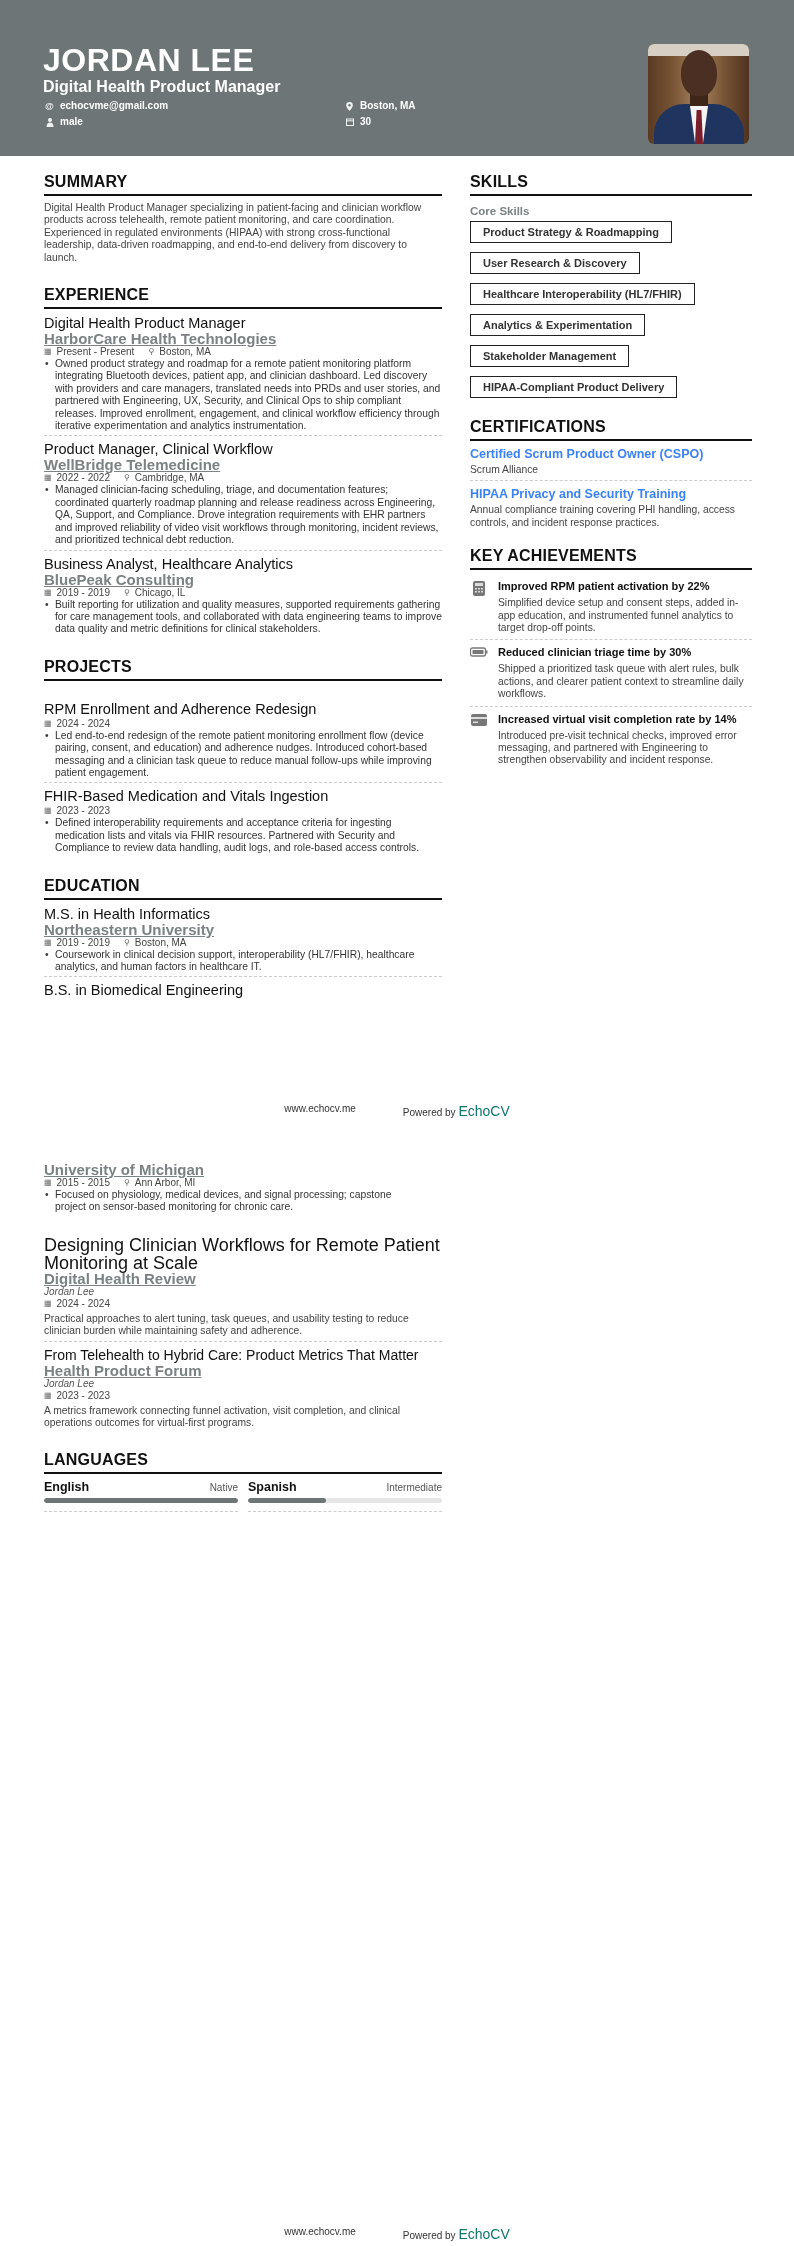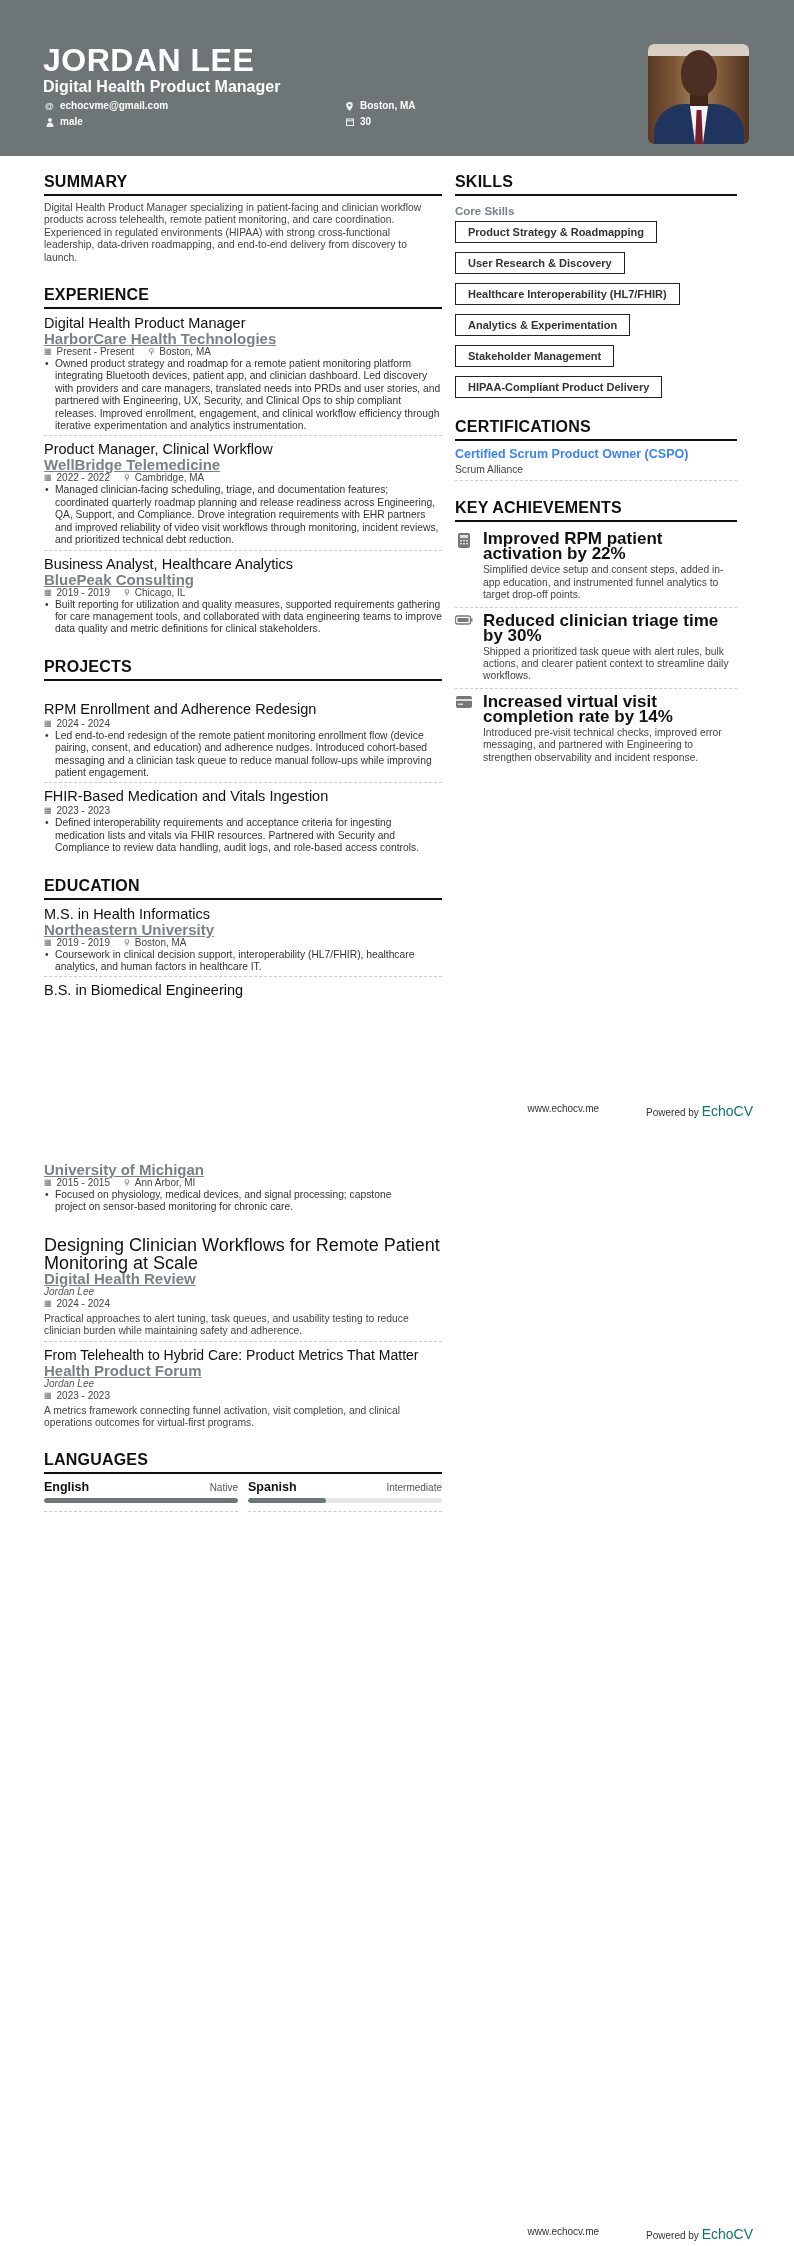--- a/index.html
+++ b/index.html
@@ -13,51 +13,51 @@
   .photo { position: absolute; left: 648px; top: 44px; width: 101px; height: 100px; border-radius: 6px; overflow: hidden; background: linear-gradient(90deg,#5a3a25 0%,#7a5535 25%,#a58560 50%,#7a5535 75%,#4e3220 100%); }
   .photo .wall { position:absolute; left:0; top:0; width:100%; height:12px; background:#d8cfc4; }
   .photo .head { position:absolute; left:33px; top:6px; width:36px; height:46px; border-radius:50% 50% 45% 45%; background:#4a2f22; }
   .photo .suit { position:absolute; left:6px; top:60px; width:90px; height:50px; border-radius:30px 30px 0 0; background:#1f3560; }
   .photo .shirt { position:absolute; left:42px; top:62px; width:18px; height:40px; background:#f4f4f4; clip-path: polygon(0 0,100% 0,70% 100%,30% 100%); }
   .photo .tie { position:absolute; left:47px; top:66px; width:8px; height:34px; background:#7a1e2c; clip-path: polygon(20% 0,80% 0,100% 100%,0 100%); }
   .photo .neck { position:absolute; left:42px; top:48px; width:18px; height:16px; background:#3e2719; }
 
   .section-title { font-size: 16px; font-weight: 700; color: #111; letter-spacing: 0.2px; padding-bottom: 3px; border-bottom: 2px solid #111; line-height: 18px; }
   .col-left { position: absolute; left: 44px; width: 398px; }
-  .col-right { position: absolute; left: 455px; width: 282px; }
+  .col-right { position: absolute; left: 470px; width: 282px; }
 
   .para { font-size: 10.3px; color: #444; line-height: 12.4px; }
   .item-title { font-size: 14.5px; color: #111; line-height: 18px; }
   .item-sub { font-size: 15px; font-weight: 700; color: #7a8284; line-height: 14px; text-decoration: underline; }
   .meta { font-size: 10px; color: #444; line-height: 12px; display: flex; gap: 14px; align-items: center; }
   .meta span.m { display: inline-flex; align-items: center; gap: 5px; }
   .meta .ic { font-size: 8px; color: #666; }
   .bullet { font-size: 10.3px; color: #333; line-height: 12.4px; padding-left: 11px; position: relative; }
   .bullet::before { content: "•"; position: absolute; left: 1px; top: 0; }
   .dash { border-top: 1px dashed #ccc; }
   .author { font-size: 10px; font-style: italic; color: #555; line-height: 12px; }
 
   .skill-group { font-size: 11.5px; font-weight: 700; color: #7a8284; line-height: 14px; }
   .chip { display: inline-block; border: 1.5px solid #222; padding: 3px 12px; font-size: 11px; font-weight: 700; color: #333; line-height: 14px; }
 
   .cert-title { font-size: 12.5px; font-weight: 700; color: #3b82f6; line-height: 15px; }
 
   .ach { display: flex; gap: 10px; }
   .ach .ic { width: 18px; flex: none; display: flex; justify-content: center; padding-top: 2px; }
-  .ach-title { font-size: 17px; font-weight: 700; color: #111; line-height: 15px; }
+  .ach-title { font-size: 11px; font-weight: 700; color: #111; line-height: 15px; }
 
   .lang-row { display: flex; gap: 10px; }
   .lang { flex: 1; }
   .lang .hd { display: flex; justify-content: space-between; align-items: baseline; }
   .lang .nm { font-size: 12.5px; font-weight: 700; color: #111; }
   .lang .lv { font-size: 10px; color: #555; }
   .bar { height: 5px; border-radius: 3px; background: #e6e6e6; margin-top: 4px; overflow: hidden; }
   .bar .fill { height: 100%; background: #6e7577; border-radius: 3px; }
 
-  .footer { position: absolute; left: 41px; width: 712px; display: flex; justify-content: flex-end; font-size: 10px; color: #333; gap: 47px; }
+  .footer { position: absolute; left: 41px; width: 712px; display: flex; justify-content: center; font-size: 10px; color: #333; gap: 47px; }
   .footer .brand { font-size: 14px; color: #0f766e; }
 </style>
 </head>
 <body>
 
 <div class="header">
   <div class="name">JORDAN LEE</div>
   <div class="title">Digital Health Product Manager</div>
   <div class="contact" style="left:45px; top:99px;">
     <span class="ic">@</span>
@@ -298,20 +298,24 @@
       <div><span class="chip">HIPAA-Compliant Product Delivery</span></div>
     </div>
   </div>
 
   <div style="margin-top:20px;">
     <div class="section-title">CERTIFICATIONS</div>
     <div style="margin-top:6px;">
       <div class="cert-title">Certified Scrum Product Owner (CSPO)</div>
       <div class="para" style="margin-top:2px;">Scrum Alliance</div>
       <div class="dash" style="margin-top:4px;"></div>
+    </div>
+    <div style="margin-top:6px;">
+      <div class="cert-title">HIPAA Privacy and Security Training</div>
+      <div class="para" style="margin-top:2px;">Annual compliance training covering PHI handling, access controls, and incident response practices.</div>
     </div>
   </div>
 
   <div style="margin-top:18px;">
     <div class="section-title">KEY ACHIEVEMENTS</div>
 
     <div class="ach" style="margin-top:9px;">
       <div class="ic">
         <svg width="12" height="15" viewBox="0 0 12 15">
             <rect x="0" y="0" width="12" height="15" rx="2" fill="#777"></rect>

